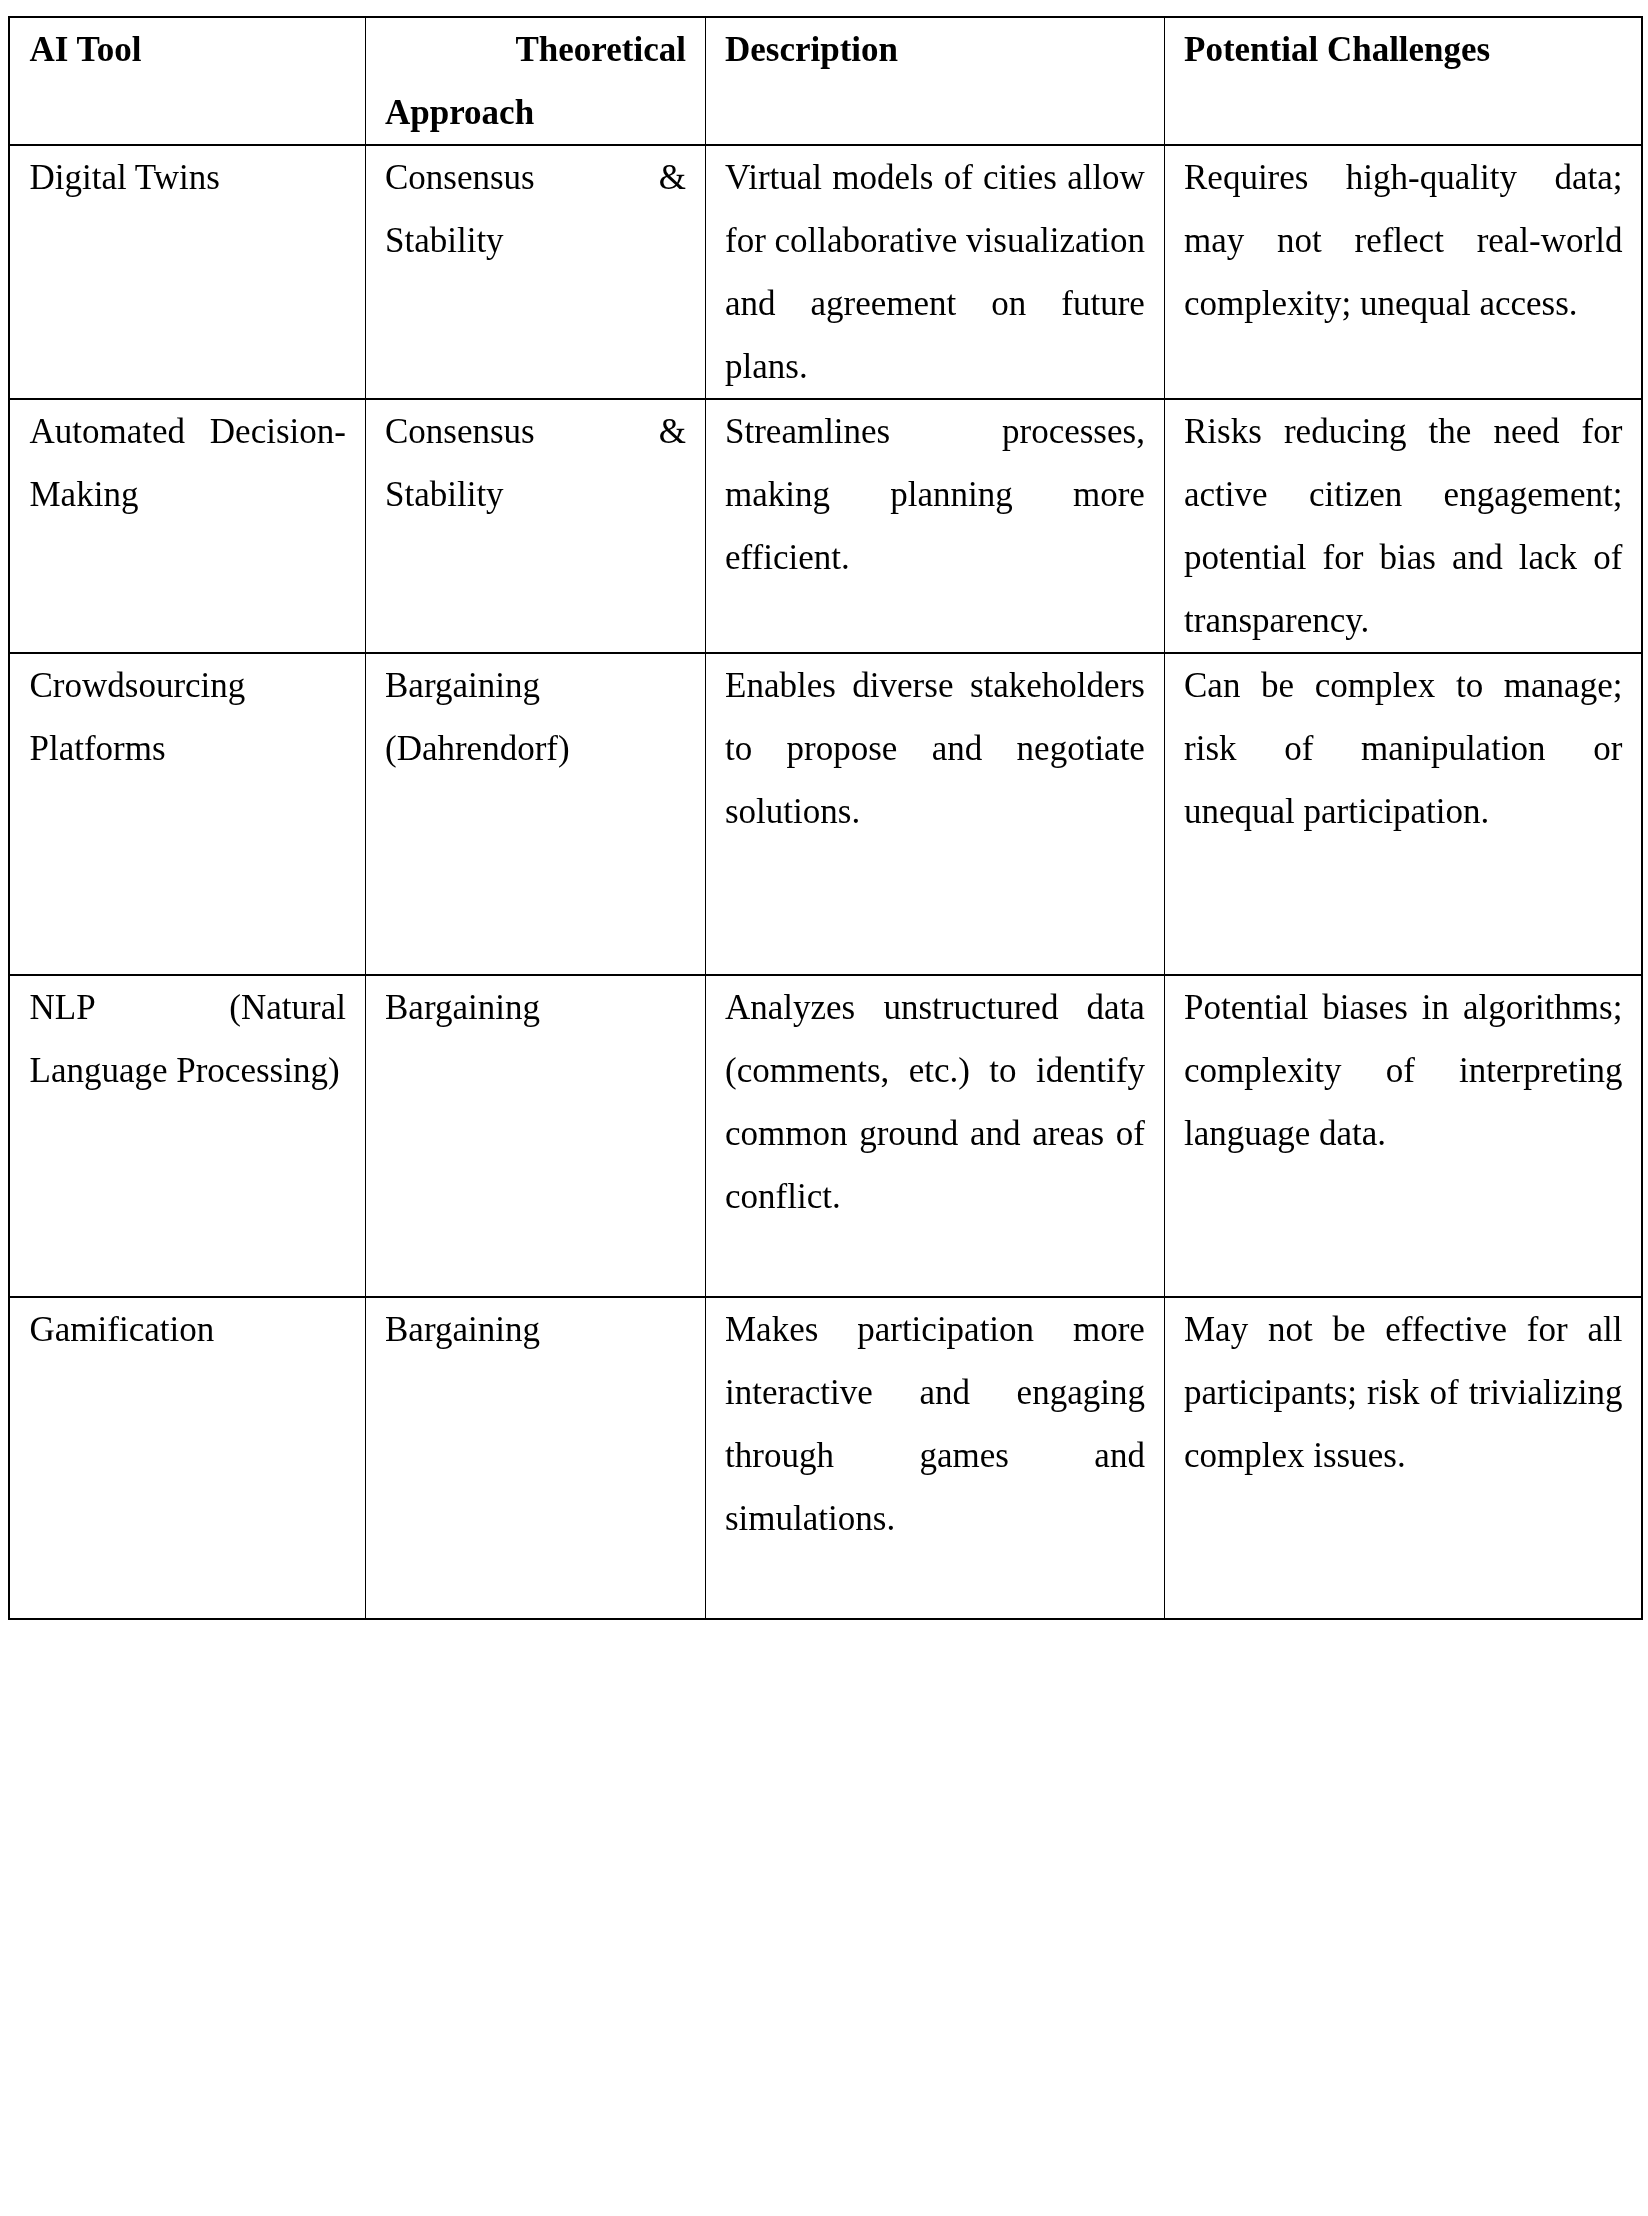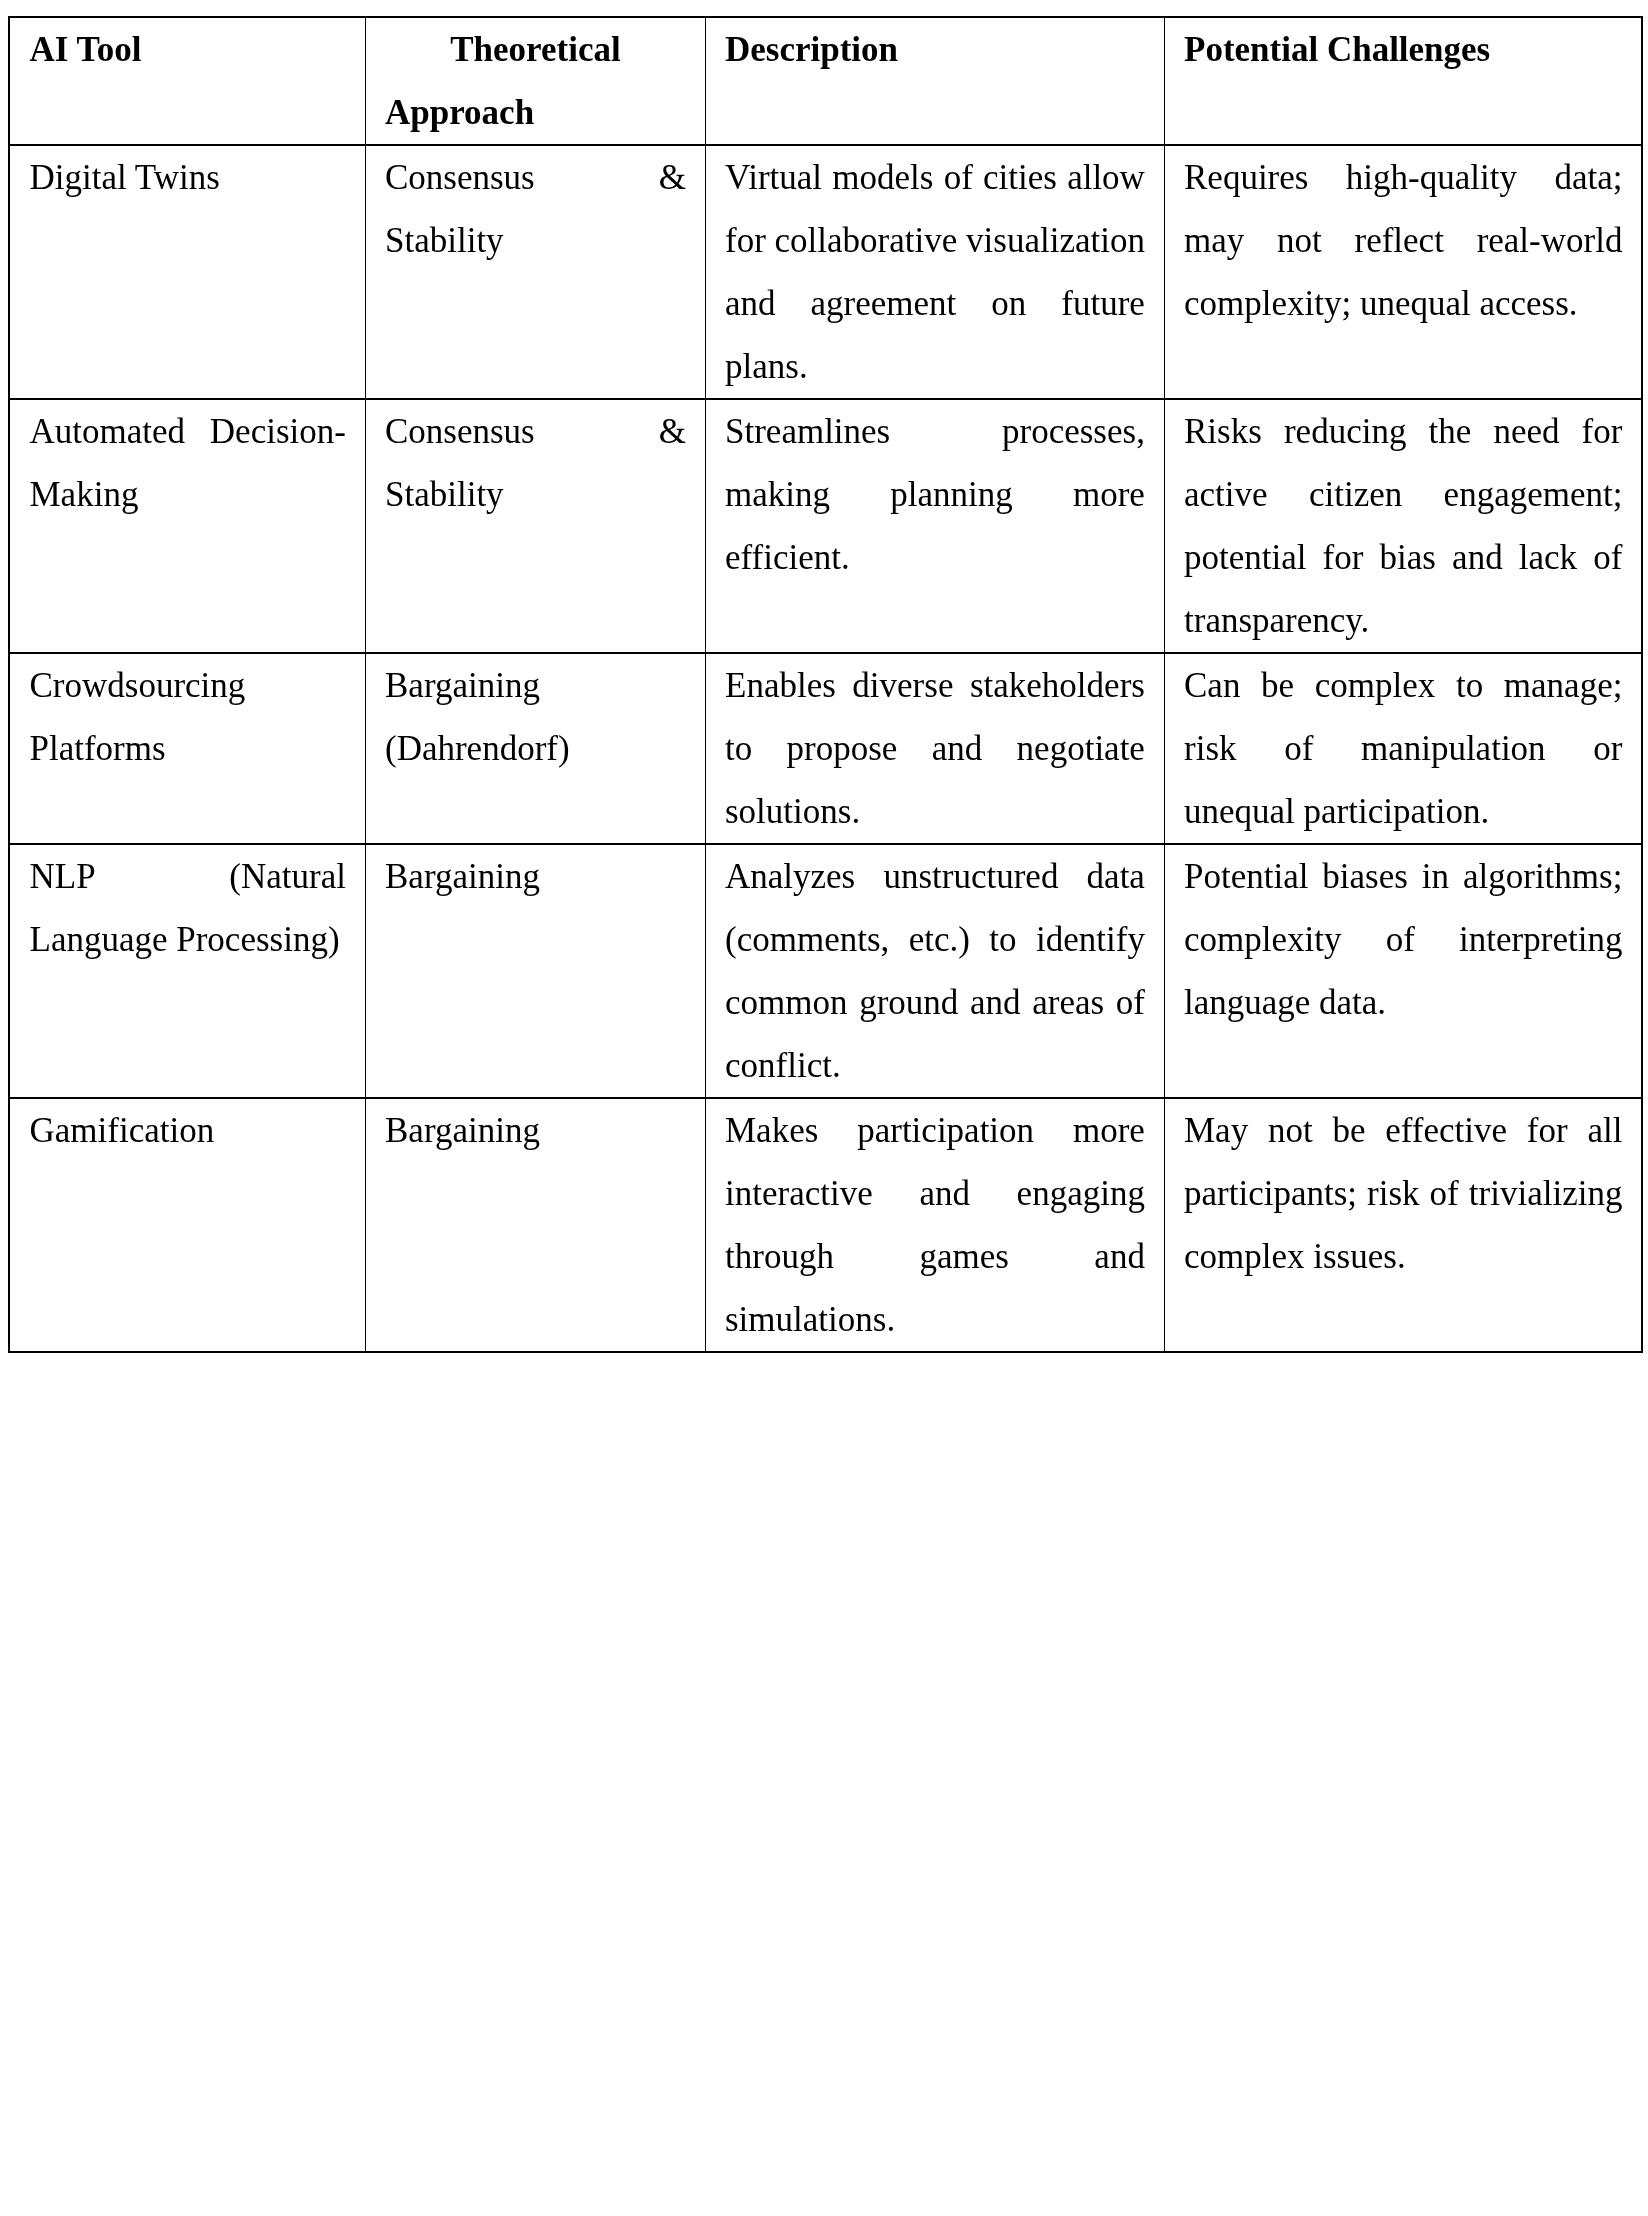--- a/index.html
+++ b/index.html
@@ -38,25 +38,25 @@
       text-align: justify;
       text-align-last: left;
       padding: 0 18.6px 0 19.5px;
       font-size: 35px;
       line-height: 63px;
       word-spacing: 0;
       hyphens: none;
     }
     .doc-table th {
       font-weight: bold;
-      text-align: center;
+      text-align: right;
     }
     .doc-table tr.header-row { height: 120px; }
     .doc-table tr.r3 { height: 188px; }
-    .doc-table tr.r4 { height: 191px; }
+    .doc-table tr.r4 { height: 322px; }
     .doc-table tr.r5 { height: 235px; }
   </style>
 </head>
 <body>
 
 <table class="doc-table">
   <colgroup>
     <col class="c1">
       <col class="c2">
       <col class="c3">

